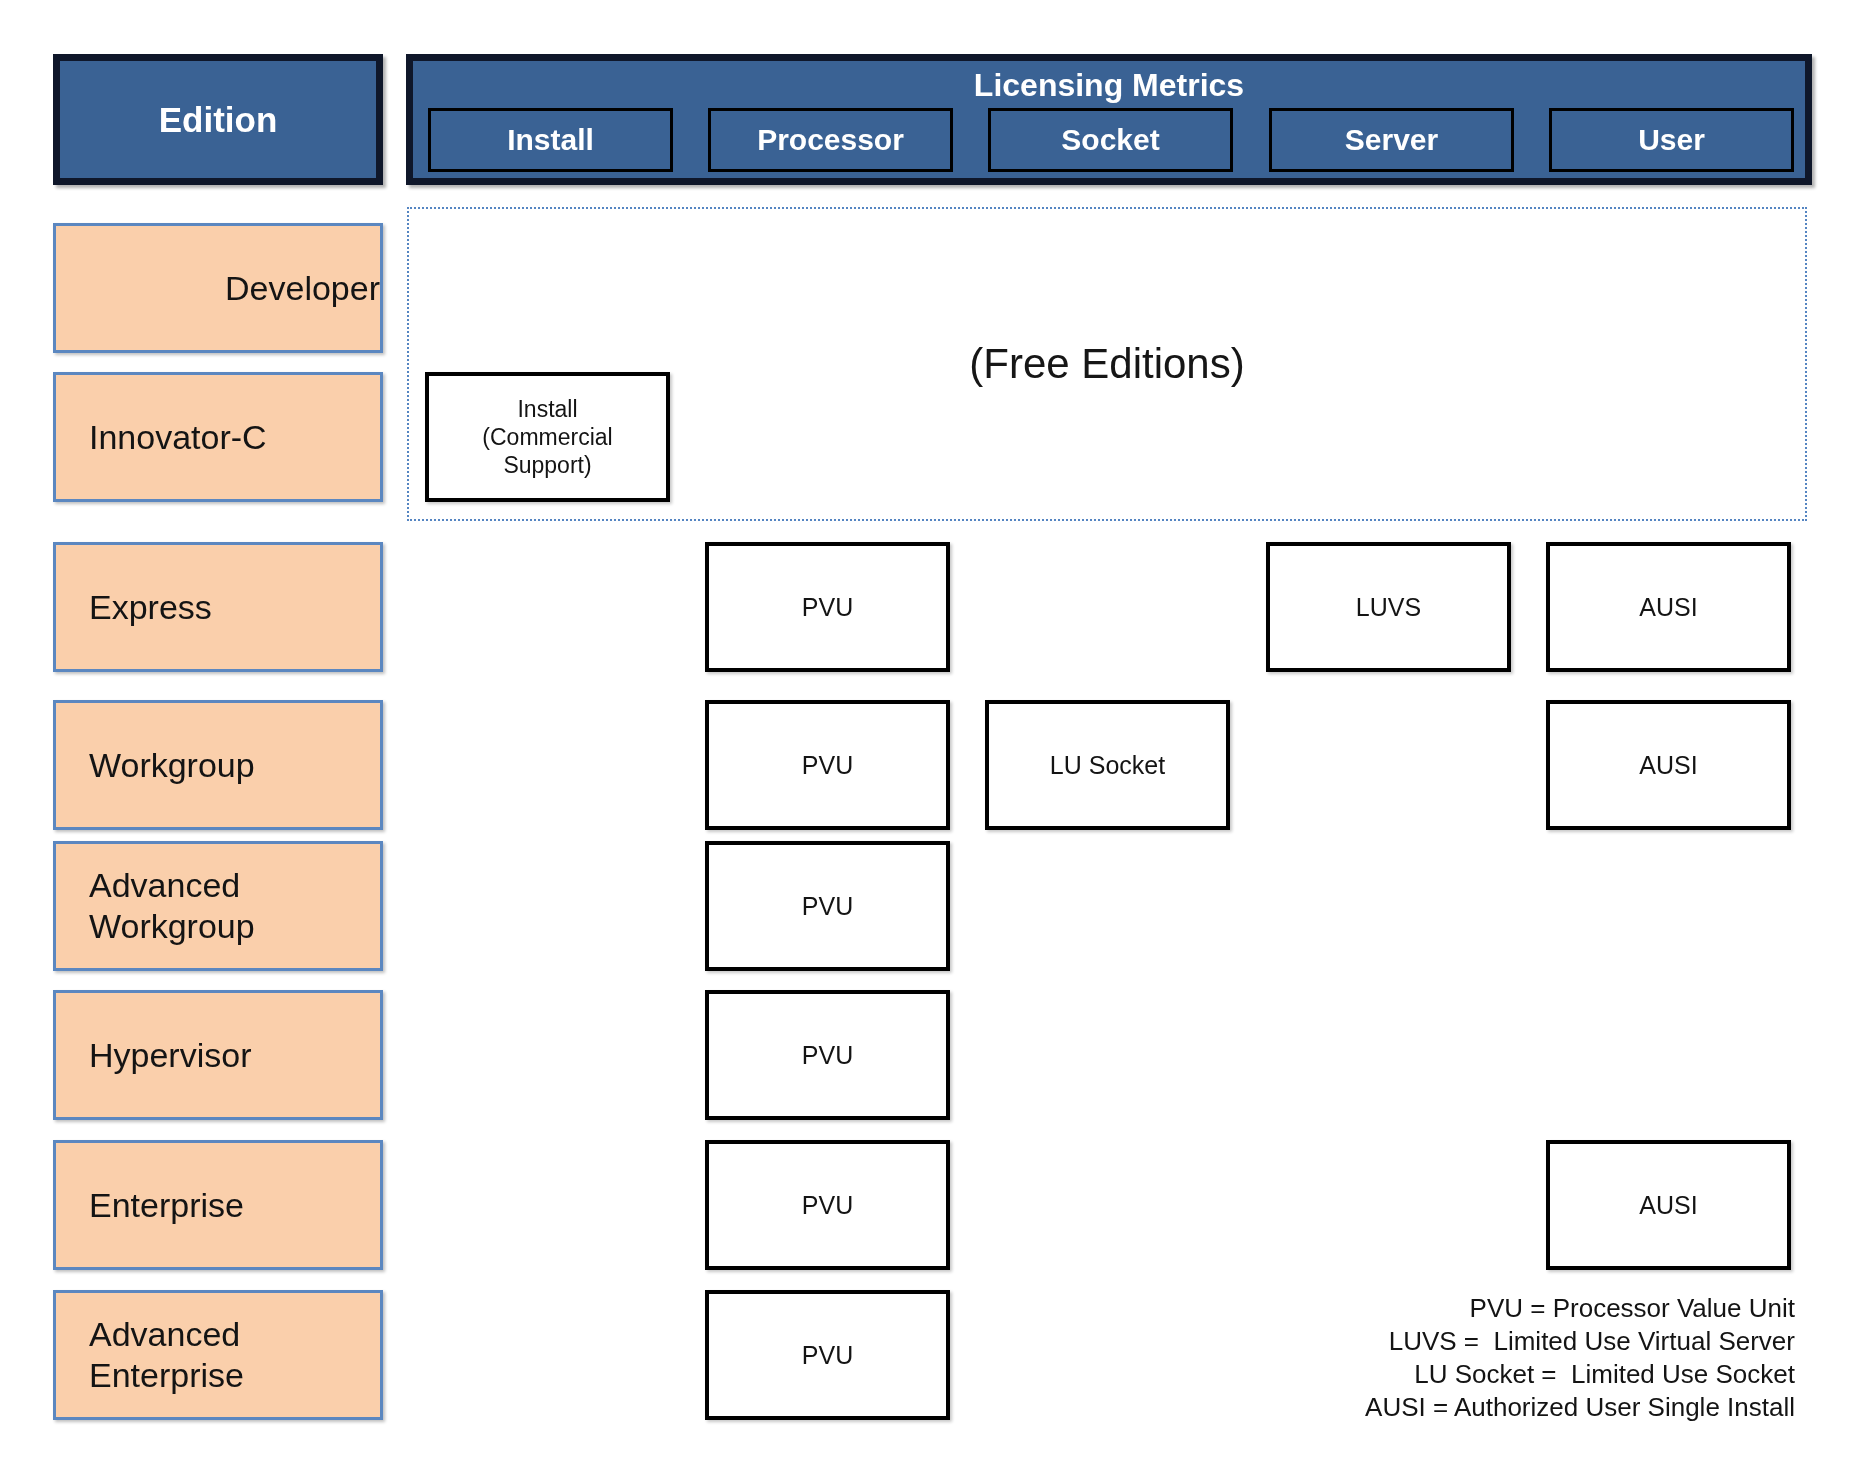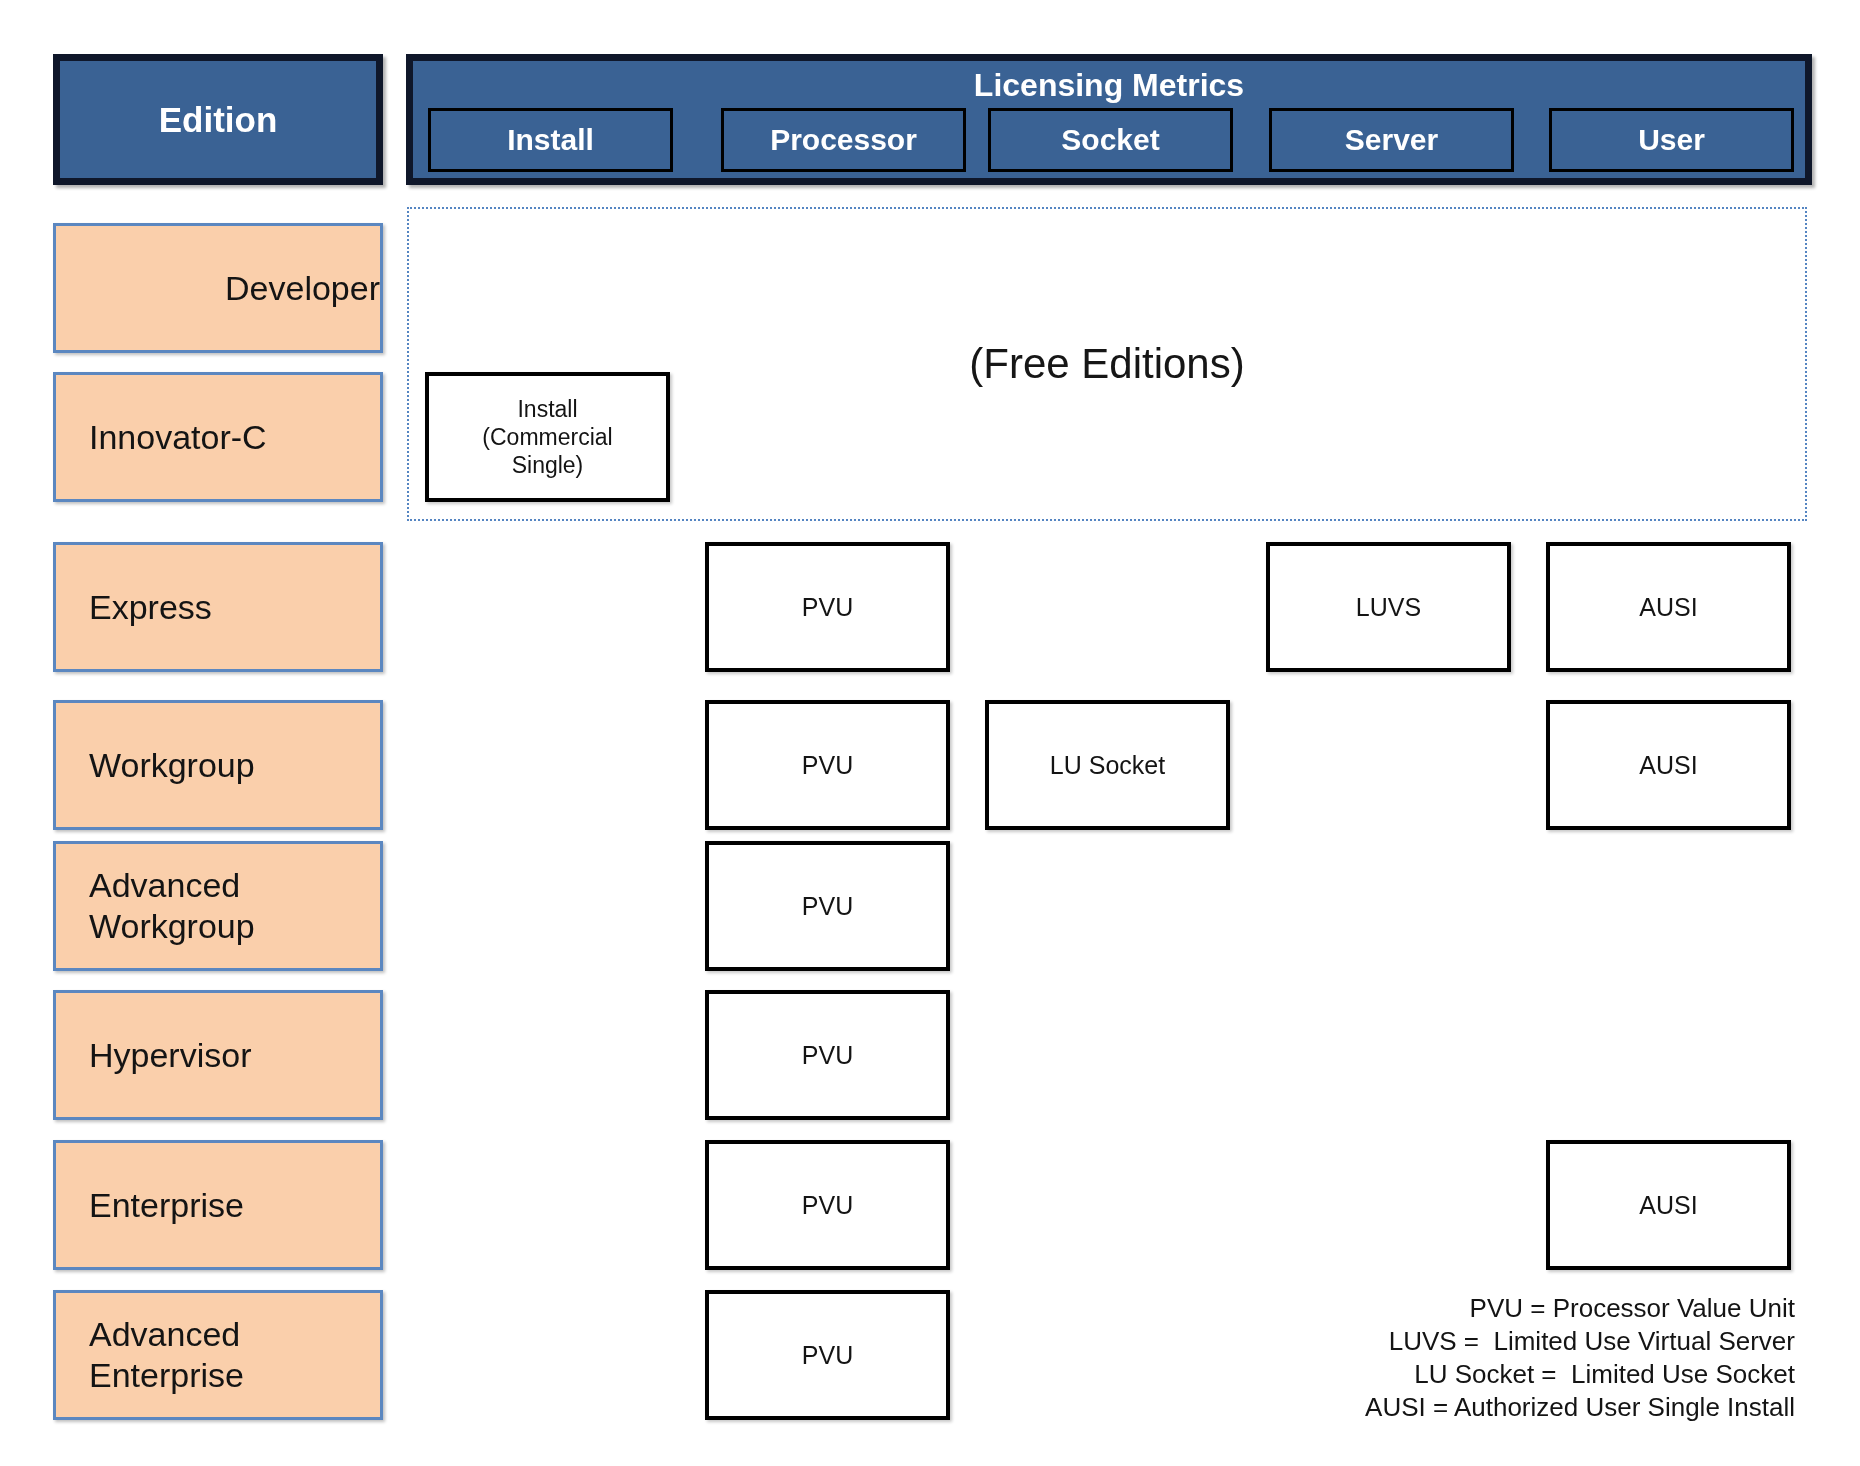--- a/index.html
+++ b/index.html
@@ -62,21 +62,21 @@
     box-sizing: border-box;
     display: flex;
     align-items: center;
     justify-content: center;
     color: #ffffff;
     font-size: 30px;
     font-weight: bold;
   }
   
   .sub-install   { left: 15px; }
-  .sub-processor { left: 308px; }
+  .sub-processor { left: 295px; }
   .sub-socket    { left: 575px; }
   .sub-server    { left: 856px; }
   .sub-user      { left: 1136px; }
 
   
   .na-region {
     position: absolute;
     left: 407px;
     top: 207px;
     width: 1400px;
@@ -216,21 +216,21 @@
   <div class="edition-box row-6">
     <span class="ed-label">Enterprise</span>
   </div>
   <div class="edition-box row-7">
     <span class="ed-label">Advanced Enterprise</span>
   </div>
 
   <div class="mbox col-install row-1">
     <span class="mline">Install</span>
     <span class="mline">(Commercial</span>
-    <span class="mline">Single)</span>
+    <span class="mline">Support)</span>
   </div>
 
   <div class="mbox col-processor row-2">
     <span class="mlabel">PVU</span>
   </div>
   <div class="mbox col-server row-2">
     <span class="mlabel">LUVS</span>
   </div>
   <div class="mbox col-user row-2">
     <span class="mlabel">AUSI</span>

